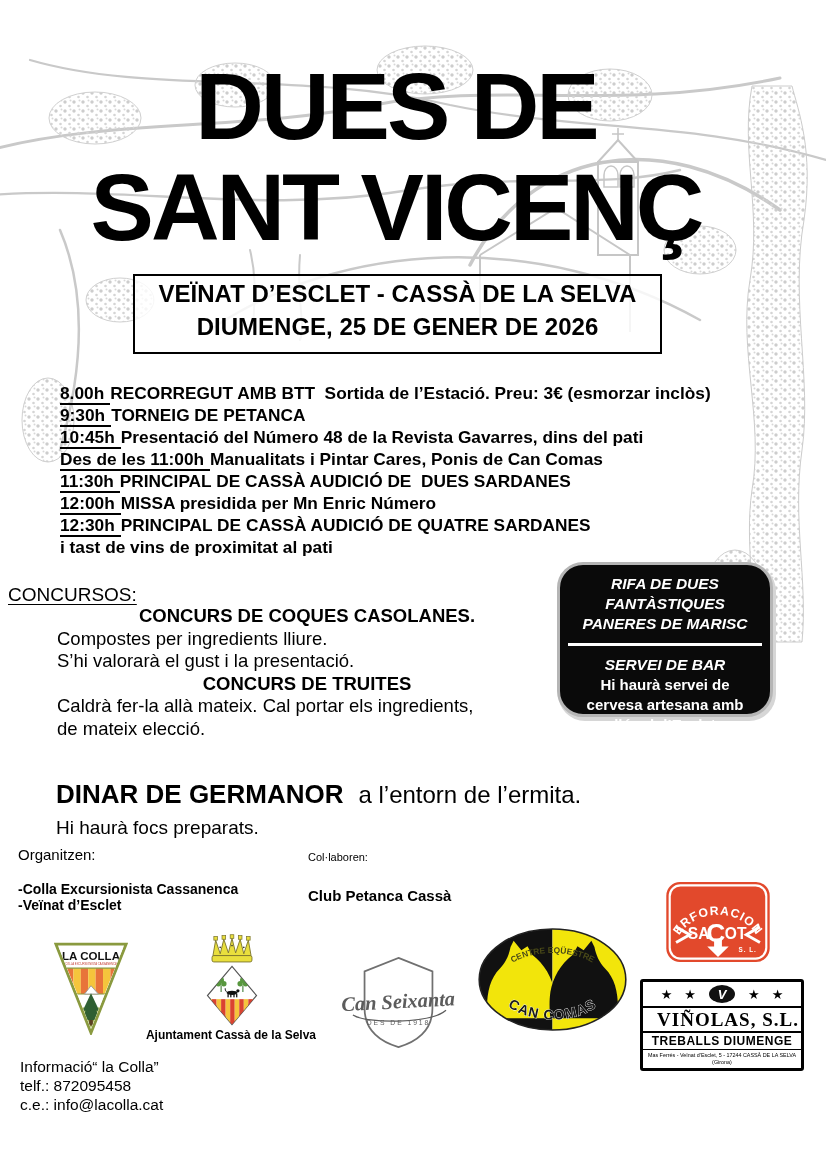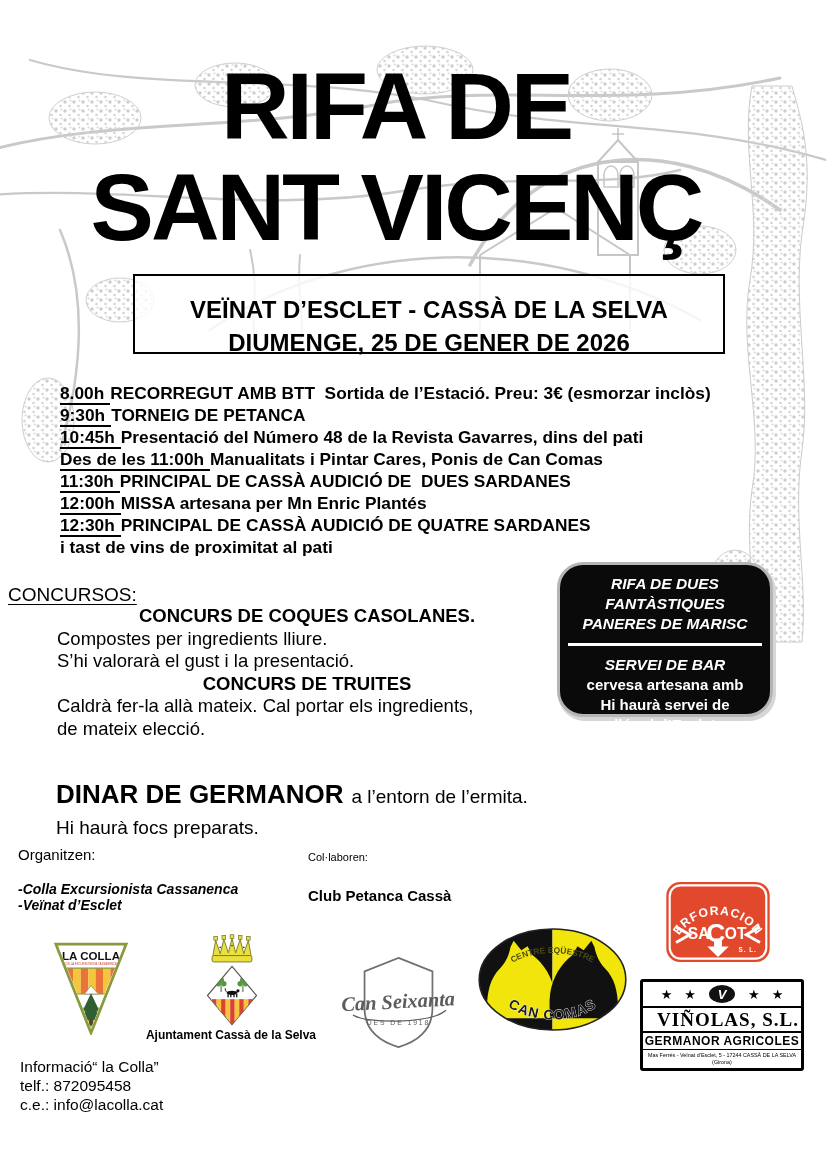--- a/index.html
+++ b/index.html
@@ -4,49 +4,49 @@
 <title>FESTA DE SANT VICENÇ</title>
 <style>
   html,body{margin:0;padding:0;background:#fff;}
   .page{position:relative;width:826px;height:1169px;background:#fff;overflow:hidden;
         font-family:"Liberation Sans","DejaVu Sans",sans-serif;color:#000;}
   .bg{position:absolute;left:0;top:0;}
 
   .title{position:absolute;left:0;top:56px;width:792px;text-align:center;
          font-weight:bold;font-size:95px;line-height:101px;letter-spacing:-3px;white-space:nowrap;}
 
-  .venue-box{position:absolute;left:133px;top:274px;width:592px;height:80px;box-sizing:border-box;
+  .venue-box{position:absolute;left:133px;top:274px;width:529px;height:80px;box-sizing:border-box;
              border:2px solid #000;background:rgba(255,255,255,0.82);text-align:center;
-             font-weight:bold;font-size:24px;line-height:33px;padding-top:17px;}
+             font-weight:bold;font-size:24px;line-height:33px;padding-top:1px;}
 
   .schedule{position:absolute;left:60px;top:383px;width:764px;font-weight:bold;font-size:17.3px;}
   .sched-row{height:22px;white-space:pre;}
   .sched-time{border-bottom:2px solid #000;padding-right:6px;display:inline-block;line-height:19px;}
   .sched-time:empty{display:none;}
 
   .concursos-heading{position:absolute;left:8px;top:584px;font-size:19px;
                      text-decoration:underline;text-underline-offset:3px;}
   .concursos-body{position:absolute;left:57px;top:605px;width:500px;font-size:18.5px;line-height:22.6px;}
   .cbold{font-weight:bold;text-align:center;}
 
   .rifa-box{position:absolute;left:557px;top:562px;width:216px;height:155px;box-sizing:border-box;
             background:#0a0a0a;border:3px solid #b5b5b5;border-radius:26px;
             box-shadow:2px 3px 0 1px #d6d6d6;color:#fff;text-align:center;padding-top:9px;}
   .rifa-top,.rifa-bar-title{font-style:italic;font-weight:bold;font-size:15.5px;line-height:20px;}
   .rifa-div{height:3px;background:#fff;margin:9px 8px;}
   .rifa-desc{font-weight:bold;font-size:15px;line-height:20px;}
 
   .dinar{position:absolute;left:56px;top:779px;white-space:nowrap;}
   .dinar-title{font-weight:bold;font-size:26px;display:inline;text-align:right;}
-  .dinar-suffix{font-size:19px;display:inline;margin-left:8px;}
+  .dinar-suffix{font-size:24px;display:inline;margin-left:15px;}
   .dinar-line2{font-size:19px;margin-top:7px;}
 
   .org-label{position:absolute;left:18px;top:846px;font-size:15px;}
   .col-label{position:absolute;left:308px;top:851px;font-size:11px;}
-  .org-lines{position:absolute;left:18px;top:881px;font-weight:bold;font-size:14px;line-height:16px;font-style:italic;}
+  .org-lines{position:absolute;left:18px;top:881px;font-weight:bold;font-size:14px;line-height:16px;}
   .club{position:absolute;left:308px;top:887px;font-weight:bold;font-size:15px;}
 
   .logo{position:absolute;}
   .ajunt-caption{position:absolute;left:143px;top:1028px;width:176px;text-align:center;
                  font-weight:bold;font-size:12px;}
 
   .vinolas{position:absolute;left:640px;top:979px;width:164px;height:92px;box-sizing:border-box;
            border:3px solid #000;border-radius:3px;background:#fff;overflow:hidden;}
   .vin-row1{display:flex;align-items:center;justify-content:center;gap:12px;height:24px;}
   .vin-star{font-size:13px;line-height:13px;}
@@ -99,58 +99,58 @@
       <rect x="598" y="162" width="40" height="93"></rect>
       <path d="M598,162 L618,140 L638,162"></path>
       <path d="M618,140 L618,128 M612,134 L624,134" stroke-width="1.6"></path>
       <path d="M604,175 a7,9 0 0 1 14,0 v12 h-14 Z" stroke-width="1.5"></path>
       <path d="M620,175 a7,9 0 0 1 14,0 v12 h-14 Z" stroke-width="1.5"></path>
     </g>
     <path d="M752,86 C740,150 762,210 750,280 C738,350 764,420 752,490 C744,545 758,600 750,642 L802,642 C808,580 792,520 802,450 C812,380 790,300 804,220 C814,150 798,110 792,86 Z" fill="url(#speck)" stroke="#cccccc" stroke-width="1"></path>
   </svg>
 
   <div class="title">
-    <div>RIFA DE</div>
+    <div>DUES DE</div>
     <div>SANT VICENÇ</div>
   </div>
 
   <div class="venue-box">
     <div>VEÏNAT D’ESCLET - CASSÀ DE LA SELVA</div>
     <div>DIUMENGE, 25 DE GENER DE 2026</div>
   </div>
 
   <div class="schedule">
     <div class="sched-row"><span class="sched-time">8.00h</span><span class="sched-rest">RECORREGUT AMB BTT  Sortida de l’Estació. Preu: 3€ (esmorzar inclòs)</span></div>
     <div class="sched-row"><span class="sched-time">9:30h</span><span class="sched-rest">TORNEIG DE PETANCA</span></div>
     <div class="sched-row"><span class="sched-time">10:45h</span><span class="sched-rest">Presentació del Número 48 de la Revista Gavarres, dins del pati</span></div>
     <div class="sched-row"><span class="sched-time">Des de les 11:00h</span><span class="sched-rest">Manualitats i Pintar Cares, Ponis de Can Comas</span></div>
     <div class="sched-row"><span class="sched-time">11:30h</span><span class="sched-rest">PRINCIPAL DE CASSÀ AUDICIÓ DE  DUES SARDANES</span></div>
-    <div class="sched-row"><span class="sched-time">12:00h</span><span class="sched-rest">MISSA artesana per Mn Enric Plantés</span></div>
+    <div class="sched-row"><span class="sched-time">12:00h</span><span class="sched-rest">MISSA presidida per Mn Enric Número</span></div>
     <div class="sched-row"><span class="sched-time">12:30h</span><span class="sched-rest">PRINCIPAL DE CASSÀ AUDICIÓ DE QUATRE SARDANES</span></div>
     <div class="sched-row"><span class="sched-rest">i tast de vins de proximitat al pati</span></div>
   </div>
 
   <div class="concursos-heading">CONCURSOS:</div>
   <div class="concursos-body">
     <div class="cbold">CONCURS DE COQUES CASOLANES.</div>
     <div>Compostes per ingredients lliure.</div>
     <div>S’hi valorarà el gust i la presentació.</div>
     <div class="cbold">CONCURS DE TRUITES</div>
     <div>Caldrà fer-la allà mateix. Cal portar els ingredients,</div>
     <div>de mateix elecció.</div>
   </div>
 
   <div class="rifa-box">
     <div class="rifa-top">RIFA DE DUES</div>
     <div class="rifa-top">FANTÀSTIQUES</div>
     <div class="rifa-top">PANERES DE MARISC</div>
     <div class="rifa-div"></div>
     <div class="rifa-bar-title">SERVEI DE BAR</div>
+    <div class="rifa-desc">Hi haurà servei de</div>
     <div class="rifa-desc">cervesa artesana amb</div>
-    <div class="rifa-desc">Hi haurà servei de</div>
     <div class="rifa-desc">llúpol d’Esclet</div>
   </div>
 
   <div class="dinar">
     <span class="dinar-title">DINAR DE GERMANOR</span><span class="dinar-suffix">a l’entorn de l’ermita.</span>
     <div class="dinar-line2">Hi haurà focs preparats.</div>
   </div>
 
   <div class="org-label">Organitzen:</div>
   <div class="col-label">Col·laboren:</div>
@@ -306,21 +306,21 @@
       <svg width="28" height="20" viewBox="0 0 28 20">
         <ellipse cx="14" cy="10" rx="13" ry="9" fill="#111"></ellipse>
         <text x="14" y="15" text-anchor="middle" font-size="13" font-weight="bold" font-style="italic" fill="#fff">V</text>
       </svg>
       <span class="vin-star">★</span>
       <span class="vin-star">★</span>
     </div>
     <div class="vin-hr"></div>
     <div class="vin-name">VIÑOLAS, S.L.</div>
     <div class="vin-hr"></div>
-    <div class="vin-sub">GERMANOR AGRICOLES</div>
+    <div class="vin-sub">TREBALLS DIUMENGE</div>
     <div class="vin-hr2"></div>
     <div class="vin-fine">Mas Ferrés  -  Veïnat d’Esclet, 5  -  17244 CASSÀ DE LA SELVA (Girona)</div>
     <div class="vin-fine">Tel. / Fax 972 46 17 36  -  Tel. Mòbil 639 36 22 88</div>
   </div>
 
   <div class="contact">
     <div>Informació“ la Colla”</div>
     <div>telf.: 872095458</div>
     <div>c.e.: info@lacolla.cat</div>
   </div>

